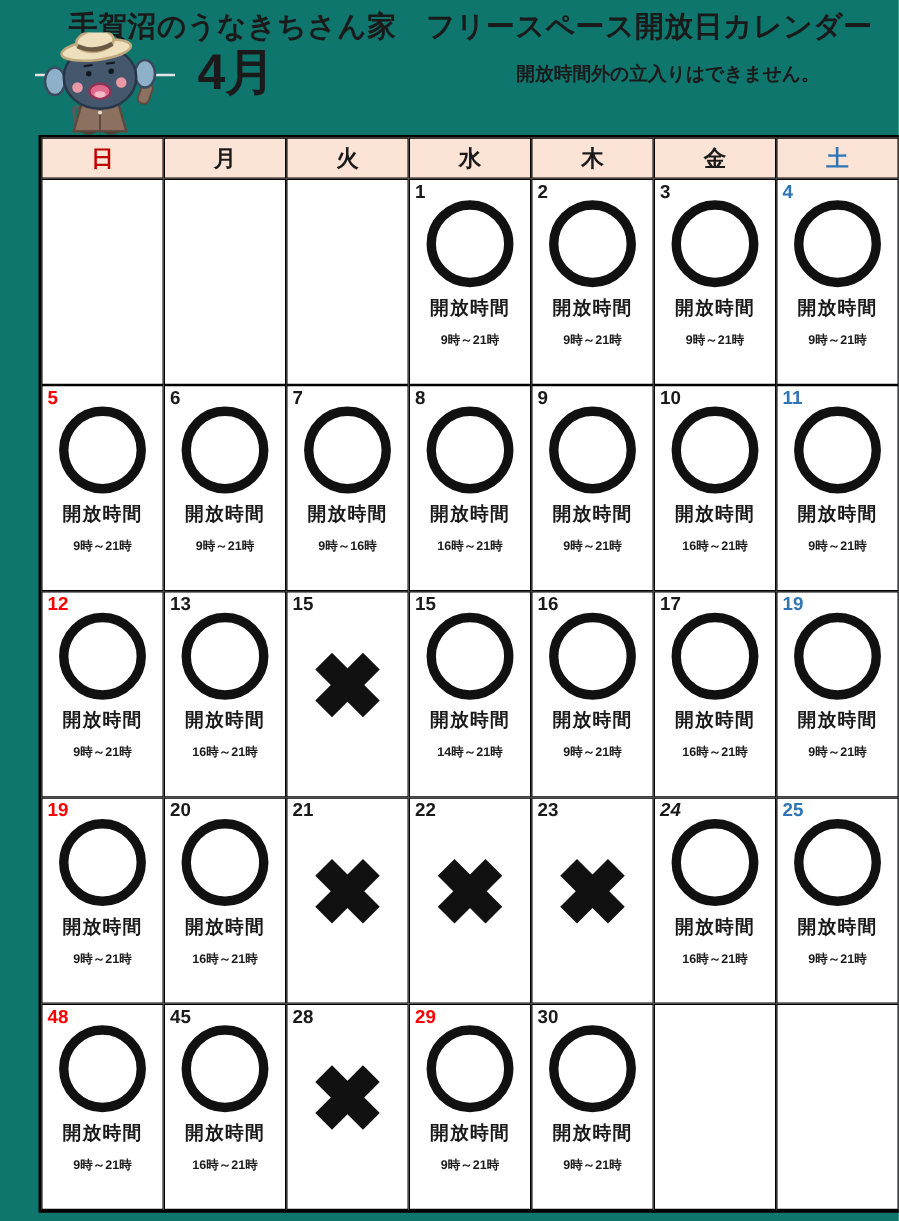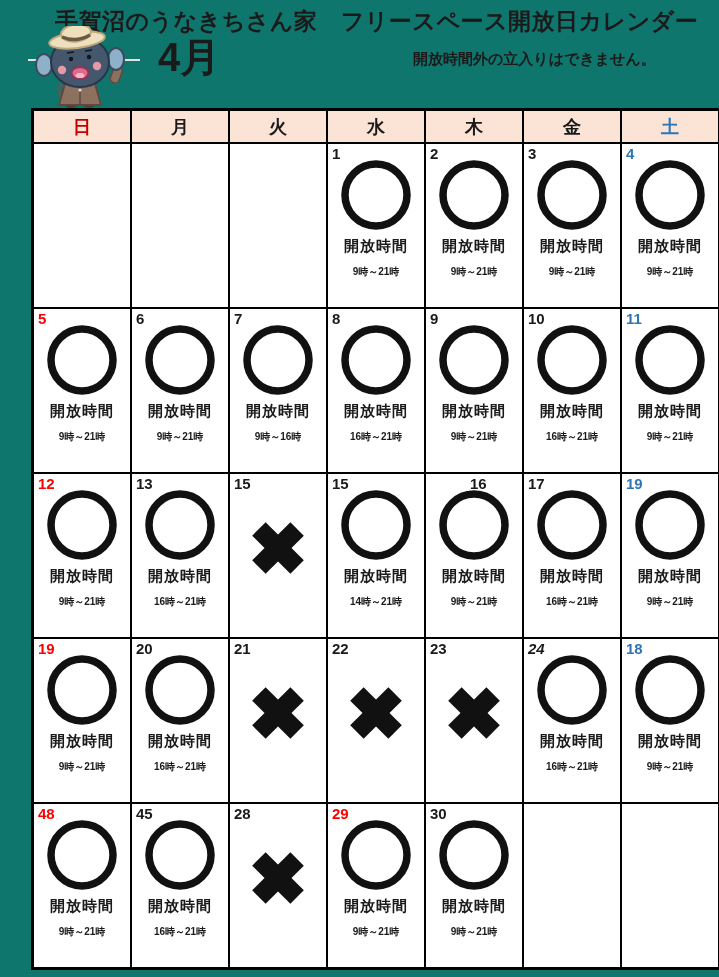--- a/index.html
+++ b/index.html
@@ -207,21 +207,21 @@
       </div>
       <div class="cell">
         <div class="num" style="color: rgb(26, 26, 26);">15</div>
         <svg class="circ" width="76" height="76" viewBox="0 0 76 76">
           <circle cx="38" cy="38" r="31" fill="none" stroke="#111111" stroke-width="7.5"></circle>
         </svg>
         <div class="olabel">開放時間</div>
         <div class="time">14時～21時</div>
       </div>
       <div class="cell">
-        <div class="num" style="color: rgb(26, 26, 26); margin-left: 40px;">16</div>
+        <div class="num" style="color: rgb(26, 26, 26);">16</div>
         <svg class="circ" width="76" height="76" viewBox="0 0 76 76">
           <circle cx="38" cy="38" r="31" fill="none" stroke="#111111" stroke-width="7.5"></circle>
         </svg>
         <div class="olabel">開放時間</div>
         <div class="time">9時～21時</div>
       </div>
       <div class="cell">
         <div class="num" style="color: rgb(26, 26, 26);">17</div>
         <svg class="circ" width="76" height="76" viewBox="0 0 76 76">
           <circle cx="38" cy="38" r="31" fill="none" stroke="#111111" stroke-width="7.5"></circle>
@@ -282,21 +282,21 @@
       </div>
       <div class="cell">
         <div class="num" style="color: rgb(26, 26, 26); font-style: italic;">24</div>
         <svg class="circ" width="76" height="76" viewBox="0 0 76 76">
           <circle cx="38" cy="38" r="31" fill="none" stroke="#111111" stroke-width="7.5"></circle>
         </svg>
         <div class="olabel">開放時間</div>
         <div class="time">16時～21時</div>
       </div>
       <div class="cell">
-        <div class="num" style="color: rgb(46, 117, 182);">18</div>
+        <div class="num" style="color: rgb(46, 117, 182);">25</div>
         <svg class="circ" width="76" height="76" viewBox="0 0 76 76">
           <circle cx="38" cy="38" r="31" fill="none" stroke="#111111" stroke-width="7.5"></circle>
         </svg>
         <div class="olabel">開放時間</div>
         <div class="time">9時～21時</div>
       </div>
       <div class="cell">
         <div class="num" style="color: rgb(255, 0, 0);">48</div>
         <svg class="circ" width="76" height="76" viewBox="0 0 76 76">
           <circle cx="38" cy="38" r="31" fill="none" stroke="#111111" stroke-width="7.5"></circle>

